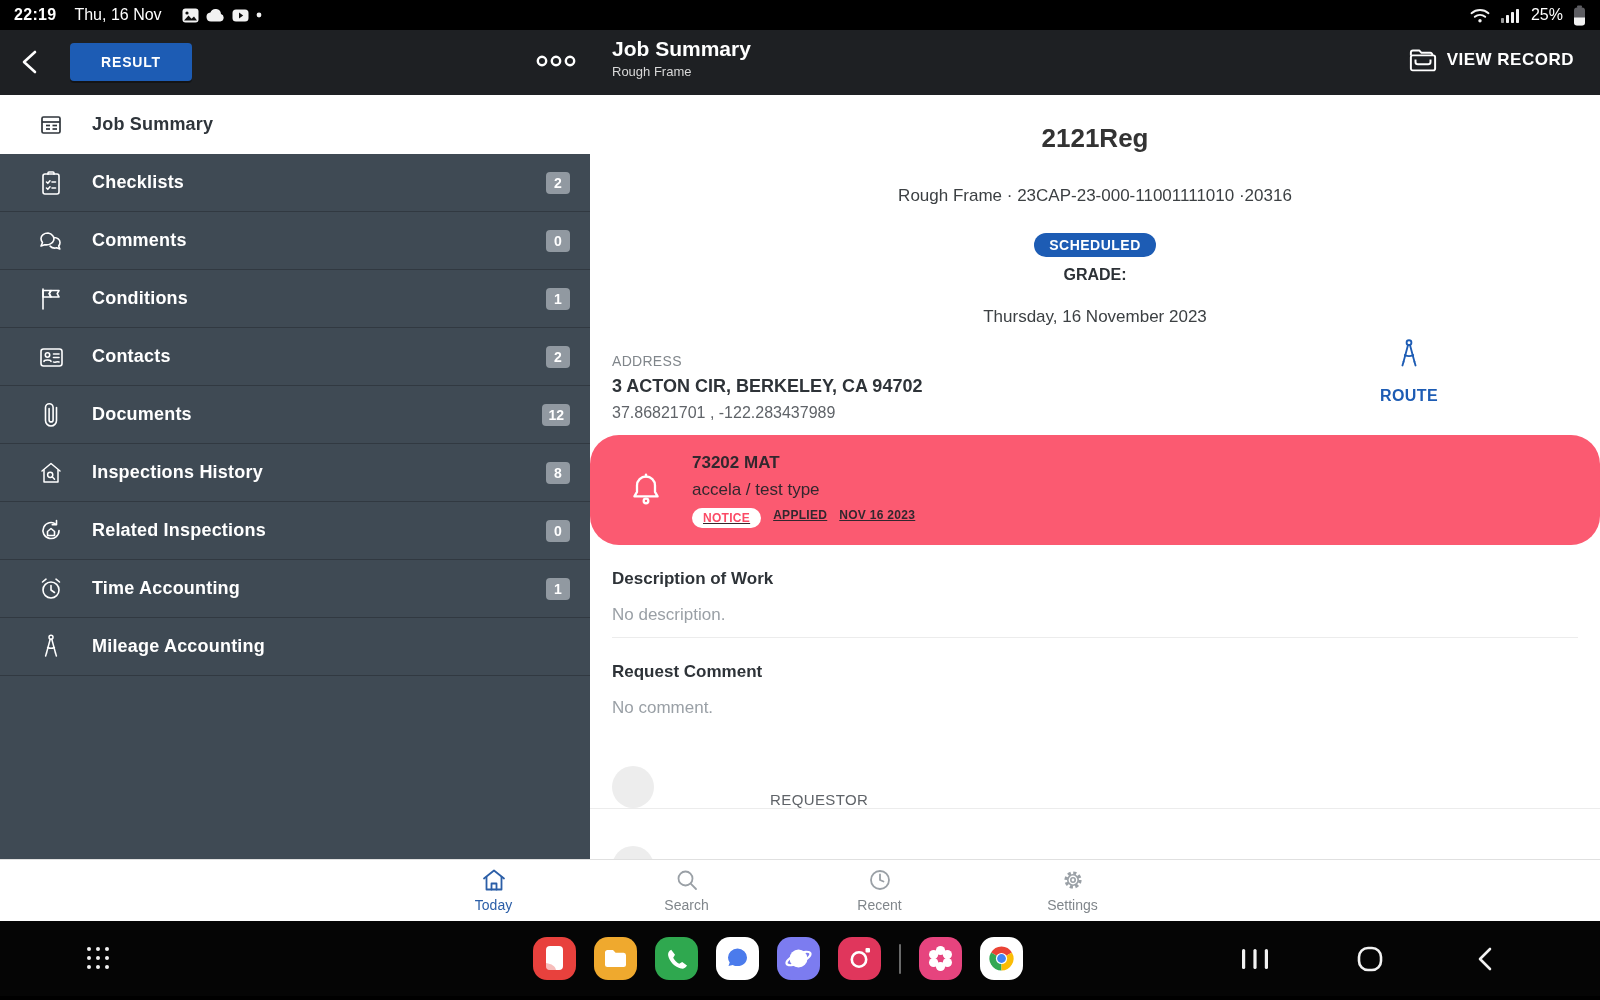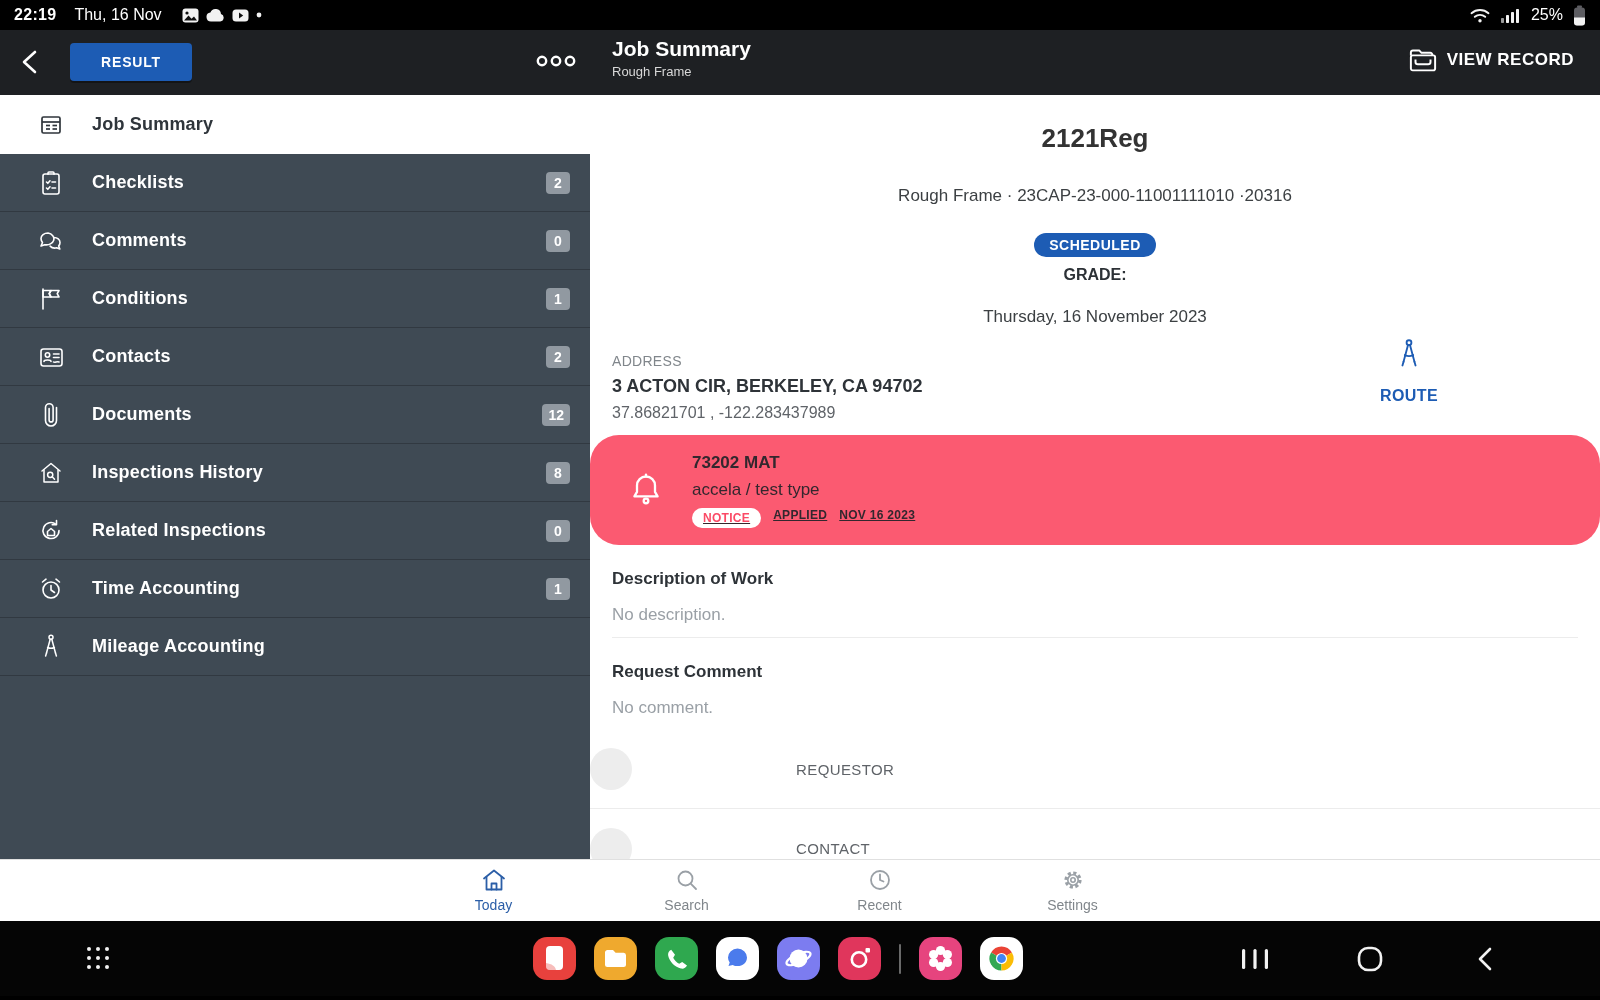--- a/index.html
+++ b/index.html
@@ -74,22 +74,22 @@
   .nb-meta { display:flex; gap:12px; margin-top:8px;text-decoration:underline; }
   .nb-pill { background:#fff; color:#fb4a66; font-size:12px; font-weight:bold;
              padding:3px 11px; border-radius:11px; letter-spacing:.3px; }
   .nb-status, .nb-date { font-size:12px; font-weight:bold; color:#33272e; letter-spacing:.3px; }
 
   .text-section { padding:0 22px; }
   .sec-label { font-size:17px; font-weight:bold; color:#2e3338; margin-top:24px; }
   .sec-value { font-size:17px; color:#9aa0a6; margin-top:16px; padding-bottom:12px; }
   .hr { border-bottom:1px solid #ececec; }
 
-  .person-row { display:flex; align-items:center; height:79px; 
-                border-bottom:1px solid #ececec; cursor:pointer;gap:48px; }
+  .person-row { display:flex; align-items:flex-end; height:79px; padding-left:22px;
+                border-bottom:1px solid #ececec; cursor:pointer; }
   .person-row:last-child { border-bottom:none; }
   .avatar { width:42px; height:42px; border-radius:50%; background:#ededed; flex:0 0 auto; }
   .person-label { margin-left:116px; font-size:15px; color:#5f6368; letter-spacing:.4px; }
 
   
   .bottomnav { height:62px; background:#fff; border-top:1px solid #e0e0e0; position:relative; flex:0 0 auto; }
   .bn-items { position:absolute; left:397px; width:772px; top:0; bottom:0;
               display:flex; }
   .bn-item { flex:1; display:flex; flex-direction:column; align-items:center;
              justify-content:center; gap:5px; color:#80868b; cursor:pointer; }

